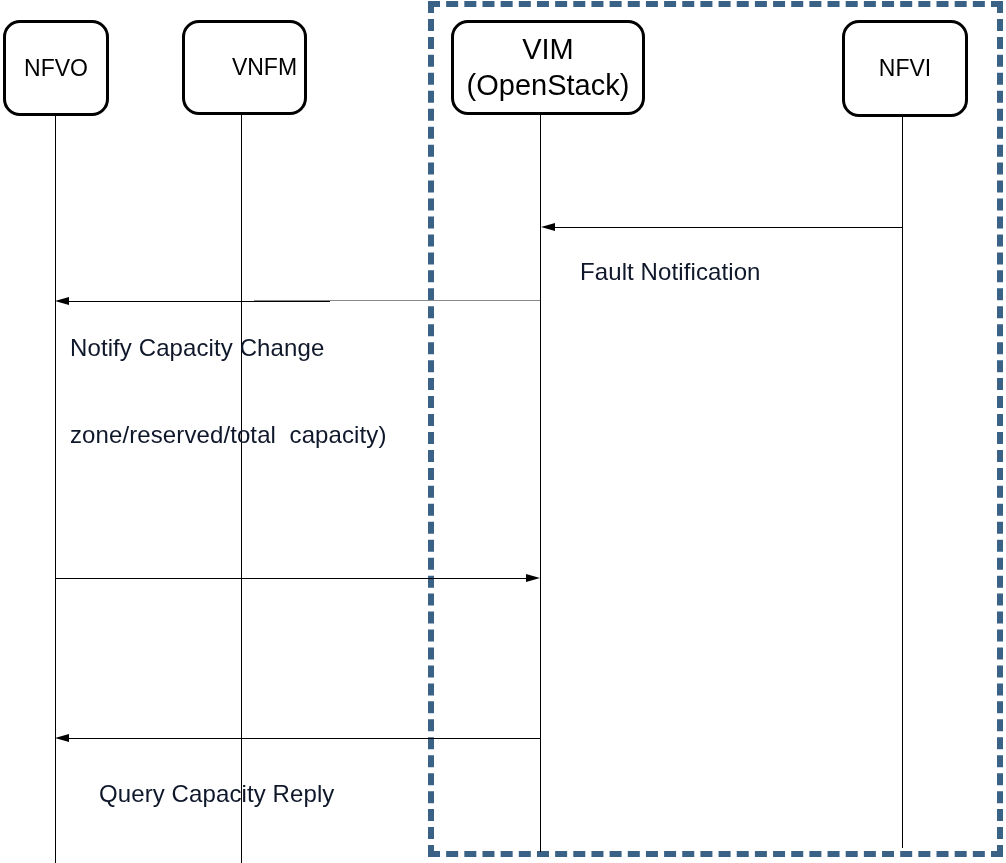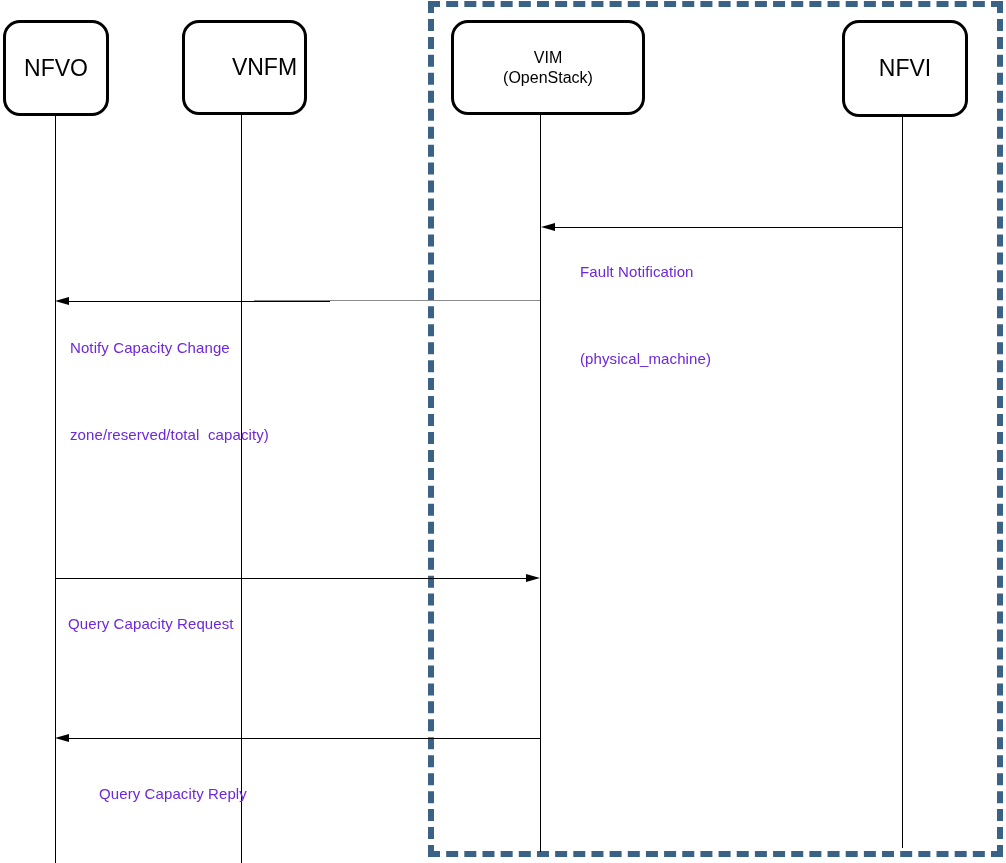--- a/index.html
+++ b/index.html
@@ -33,43 +33,43 @@
     align-items: center;
     justify-content: center;
     font-size: 23px;
     line-height: 1.22;
     color: #000000;
     text-align: center;
     z-index: 3;
   }
   #actor-nfvo { left: 3px;   top: 20px; width: 106px; height: 96px; }
   #actor-vnfm { left: 182px; top: 20px; width: 125px; height: 95px; padding-left: 40px; }
-  #actor-vim  { left: 451px; top: 20px; width: 194px; height: 95px; font-size: 16px; }
+  #actor-vim  { left: 451px; top: 20px; width: 194px; height: 95px; font-size: 29px; }
   #actor-nfvi { left: 842px; top: 20px; width: 126px; height: 97px; align-items: center; }
 
   
   .lifeline { position: absolute; width: 1.5px; background: #000000; z-index: 1; }
   #ll-nfvo { left: 54.5px;  top: 116px; height: 747px; }
   #ll-vnfm { left: 240.5px; top: 115px; height: 748px; }
   #ll-vim  { left: 539.5px; top: 115px; height: 737px; }
   #ll-nfvi { left: 901.5px; top: 117px; height: 731px; }
 
   
   .msg-line { position: absolute; height: 1.4px; background: #000000; z-index: 2; }
   .msg-line.gray { background: #8a8a8a; height: 1.2px; }
   .arrowhead { position: absolute; width: 0; height: 0; z-index: 2; }
   .arrowhead.left  { border-top: 4.5px solid transparent; border-bottom: 4.5px solid transparent; border-right: 14px solid #000000; }
   .arrowhead.right { border-top: 4.5px solid transparent; border-bottom: 4.5px solid transparent; border-left: 14px solid #000000; }
 
   
   .msg-label {
     position: absolute;
-    font-size: 15px;
+    font-size: 24px;
     line-height: 29px;
-    color: #6d28d9;
+    color: #0f172a;
     white-space: pre;
     z-index: 4;
     letter-spacing: 0.1px;
   }
   #label-fault   { left: 580px; top: 199px; }
   #label-notify  { left: 70px;  top: 275px; }
   #label-request { left: 68px;  top: 551px; }
   #label-reply   { left: 93px;  top: 713px; }
   #label-reply .l0 { padding-left: 6px; margin-top: 8px; }
 </style>
@@ -96,35 +96,33 @@
     <span>(OpenStack)</span>
   </div>
   <div class="actor" id="actor-nfvi">
     <span>NFVI</span>
   </div>
 
   <div class="arrowhead left" style="left:541px; top:222.5px;"></div>
   <div class="msg-line" style="left:552px; top:227px; width:350px;"></div>
   <div class="msg-label" id="label-fault">
     <div class="l0">Fault Notification</div>
-    <div class="l1">(physical_machine)</div>
   </div>
 
   <div class="arrowhead left" style="left:55px; top:296.5px;"></div>
   <div class="msg-line" style="left:66px; top:301px; width:264px;"></div>
   <div class="msg-line gray" style="left:254px; top:299.5px; width:286px;"></div>
   <div class="msg-label" id="label-notify">
     <div class="l0">Notify Capacity Change</div>
     <div class="l2">zone/reserved/total  capacity)</div>
   </div>
 
   <div class="msg-line" style="left:55px; top:578px; width:472px;"></div>
   <div class="arrowhead right" style="left:526px; top:573.5px;"></div>
   <div class="msg-label" id="label-request">
-    <div class="l0">Query Capacity Request</div>
   </div>
 
   <div class="arrowhead left" style="left:55px; top:733.5px;"></div>
   <div class="msg-line" style="left:66px; top:738px; width:474px;"></div>
   <div class="msg-label" id="label-reply">
     <div class="l0">Query Capacity Reply</div>
     <div class="l1">(zone, used/reserved/total  capacity)</div>
   </div>
 
 </div>

